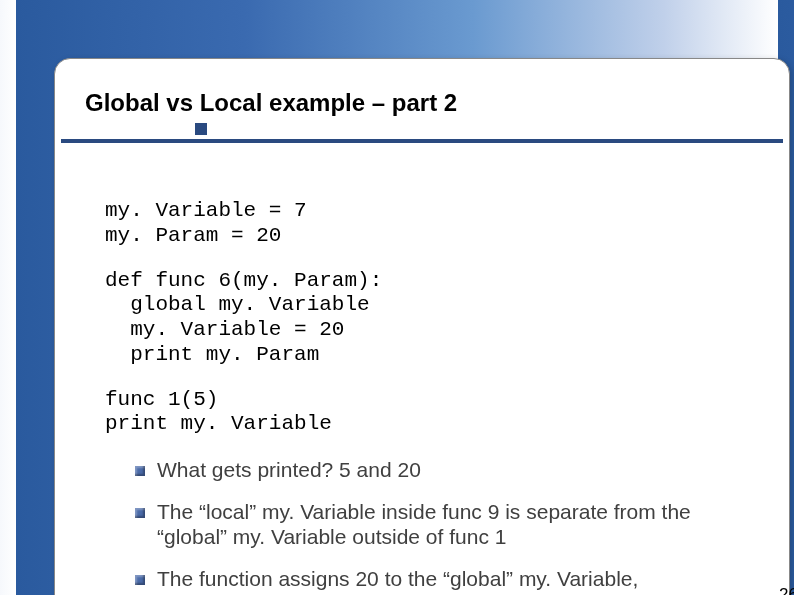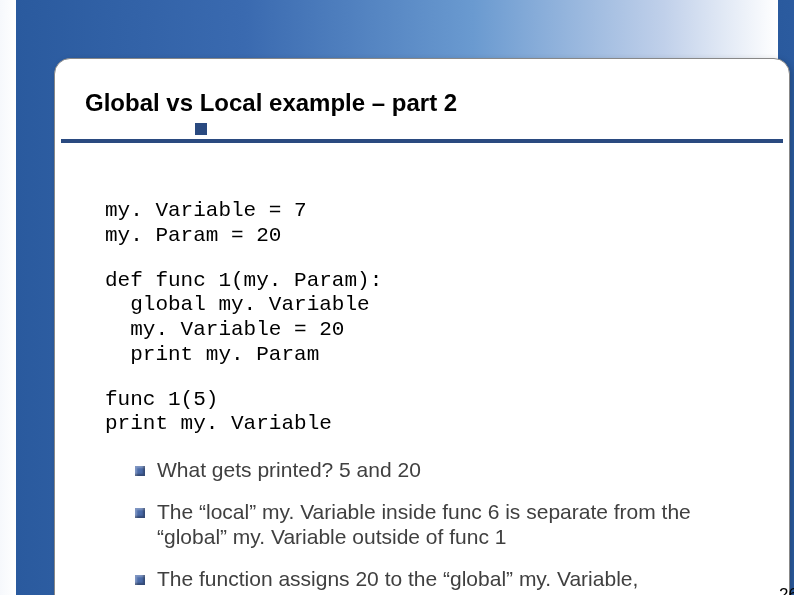--- a/index.html
+++ b/index.html
@@ -88,27 +88,27 @@
 <body>
 
 <div class="slide-card">
   <div class="title-area">
     <h1>Global vs Local example – part 2</h1>
     <div class="title-accent"></div>
   </div>
   <div class="content">
     <div class="code-block">my. Variable = 7
 my. Param = 20</div>
-    <div class="code-block">def func 1(my. Param):
+    <div class="code-block">def func 6(my. Param):
   global my. Variable
   my. Variable = 20
   print my. Param</div>
     <div class="code-block">func 1(5)
 print my. Variable</div>
     <ul class="bullets">
       <li>What gets printed? 5 and 20</li>
-      <li>The “local” my. Variable inside func 6 is separate from the “global” my. Variable outside of func 1</li>
+      <li>The “local” my. Variable inside func 9 is separate from the “global” my. Variable outside of func 1</li>
       <li>The function assigns 20 to the “global” my. Variable, overwriting the 7 before it gets printed.</li>
     </ul>
   </div>
 </div>
 
 <div class="page-number">26</div>
 
 </body></html>

